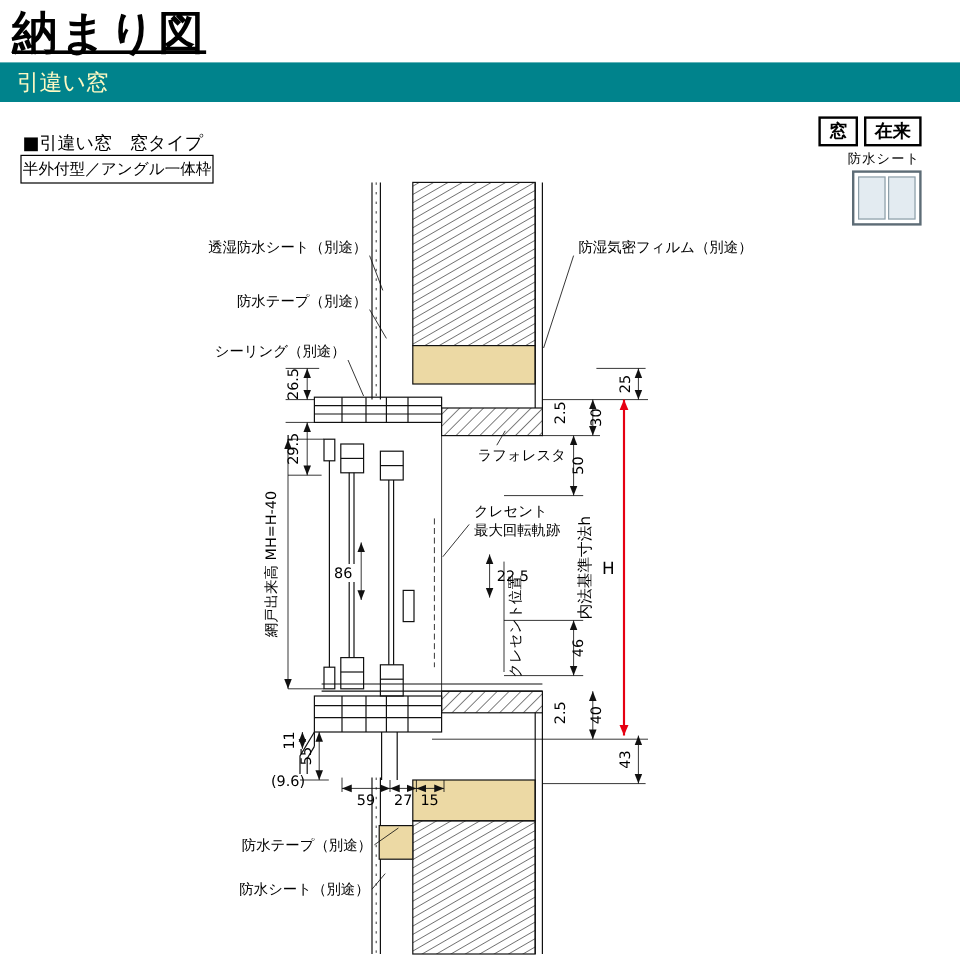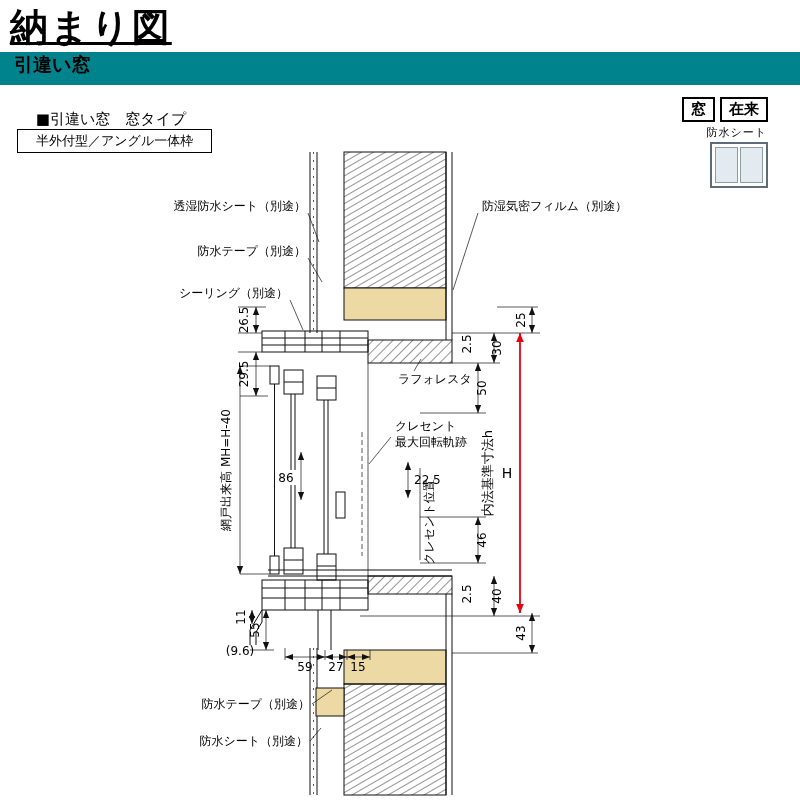--- a/index.html
+++ b/index.html
@@ -1,28 +1,28 @@
 <!DOCTYPE html>
 <html style="--teal: #00838c; --wood: #ecd9a4; --red: #e60012;"><head>
 <meta charset="utf-8">
 <style>
   * { margin:0; padding:0; box-sizing:border-box; }
   html,body { width:800px; height:800px; background:#fff; overflow:hidden;
     font-family:"DejaVu Sans","Liberation Sans",sans-serif; color:#000; position:relative; }
   .page-title { position:absolute; top:2px; left:10px; font-size:38px; font-weight:900; letter-spacing:2px;text-decoration:underline; }
   .teal-bar { position:absolute; top:52px; left:0; width:800px; height:33px; background:var(--teal,#00838c);
-    color:#000000; display:flex; padding-left:14px; font-size:19px; font-weight:bold; }
+    color:#fef9c3; display:flex; align-items:center; padding-left:14px; font-size:19px; font-weight:normal; }
   .badges { position:absolute; top:97px; right:32px; display:flex; gap:5px; }
   .badge { border:2px solid #000; font-weight:bold; font-size:15px; padding:1px 7px; background:#fff; line-height:1.25; }
   .caption { position:absolute; top:125px; right:33px; font-size:11px; letter-spacing:1px; }
   .win-icon { position:absolute; top:142px; right:32px; width:58px; height:46px; border:2px solid #5d6c76;
     background:#fff; display:flex; padding:3px; gap:2px; }
   .pane { flex:1; border:1px solid #8d9ea8; background:#e3ebf1; }
   .section-row { position:absolute; top:110px; left:10px; display:flex; align-items:center; font-size:15px;flex-direction:column; }
-  .frame-type { border:1px solid #000; padding:2px 18px; margin-left:7px; font-size:13px; }
+  .frame-type { border:1px solid #000; padding:2px 1px; margin-left:7px; font-size:13px; }
   svg.drawing { position:absolute; left:0; top:0; }
   .ln { stroke:#111; fill:none; stroke-width:1; }
   .thin { stroke:#111; fill:none; stroke-width:.7; }
   .dash { stroke-dasharray:5 3; }
   .wood { fill:var(--wood,#ecd9a4); stroke:#111; stroke-width:1; }
   .hatch-i { fill:url(#insul); stroke:#111; stroke-width:1; }
   .hatch-w { fill:url(#woodh); stroke:#111; stroke-width:1; }
   .dim, .lbl { font-size:12px; fill:#000; }
   .uchinori { font-size:13px; }
   .hlabel { font-size:14px; }

